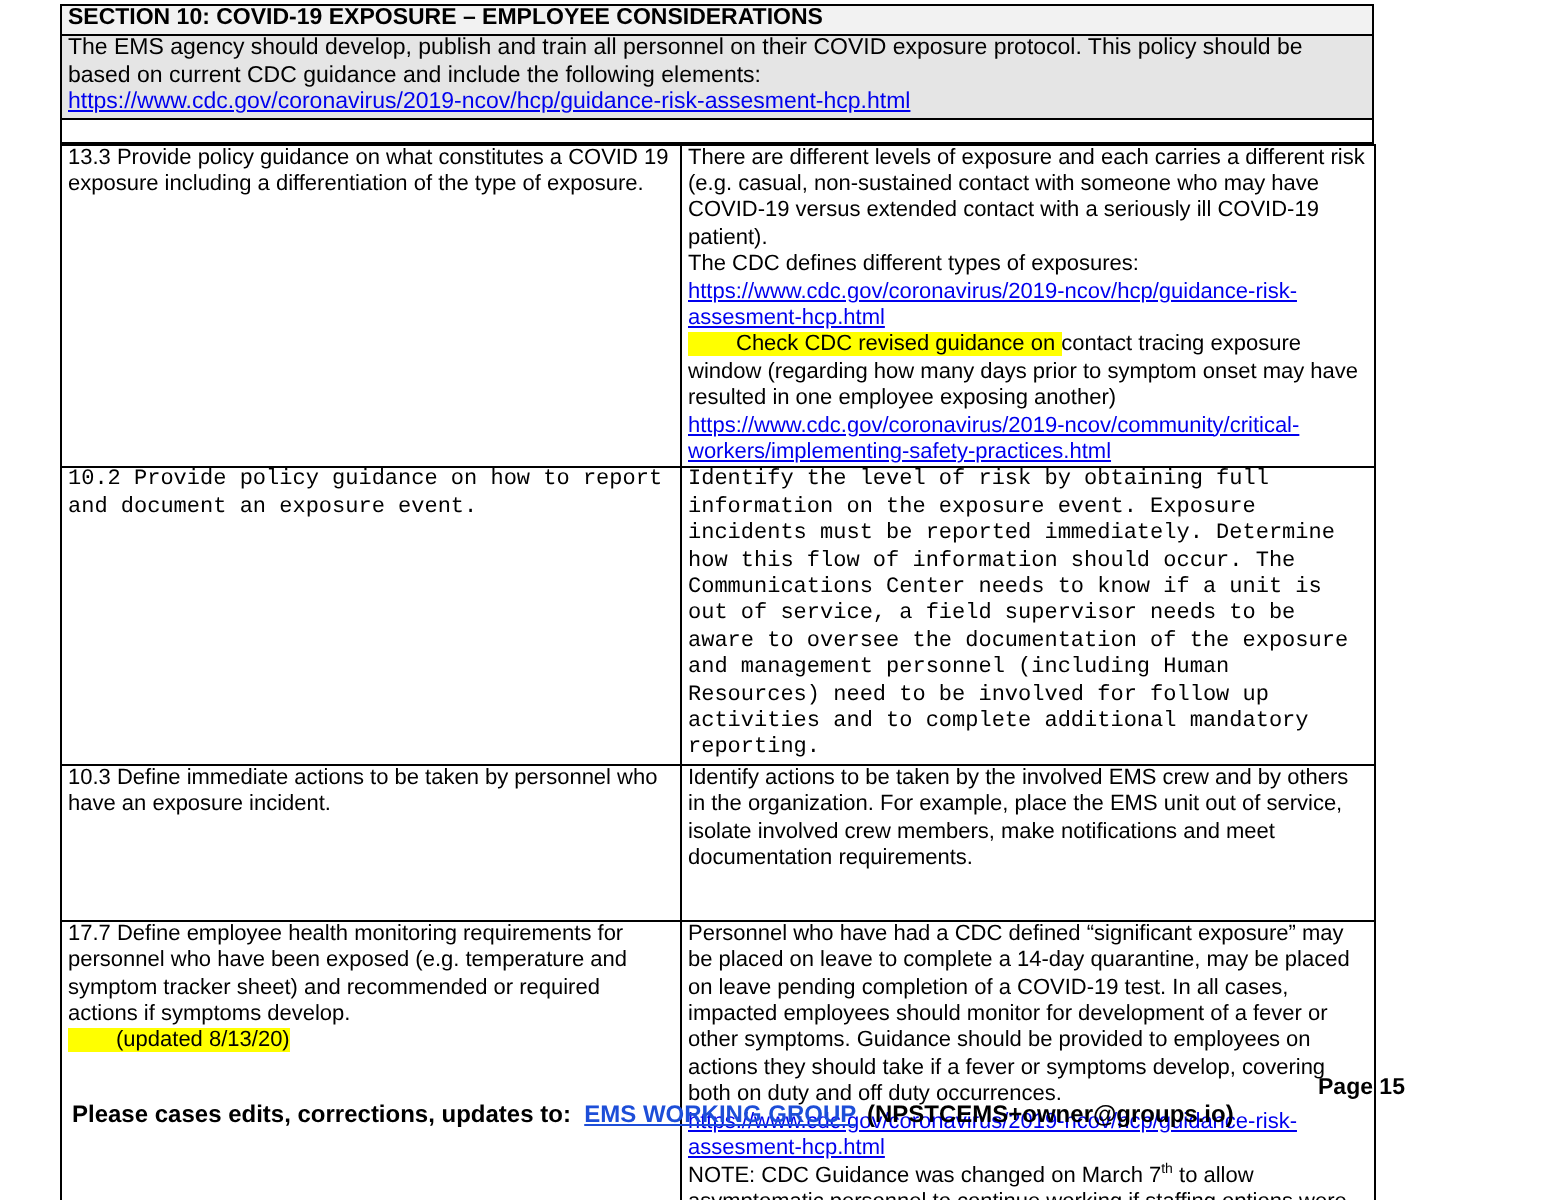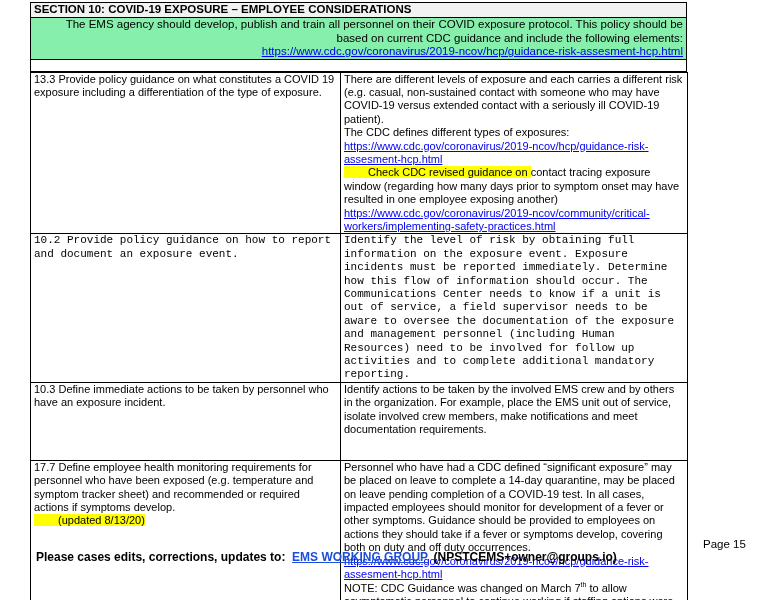--- a/index.html
+++ b/index.html
@@ -10,41 +10,41 @@
   }
   .doc { position:absolute; left:30px; top:2px; width:657px; }
   table { border-collapse:collapse; width:100%; table-layout:fixed; }
   td {
     border:1px solid #000; vertical-align:top; padding:0 3px;
     font-size:11px; line-height:13.4px; text-align:left;
     white-space:pre-wrap; overflow-wrap:break-word; overflow:hidden;
   }
   #info-table td { font-size:11.5px; line-height:13.5px;margin-top:48px; }
   .section-row td { background:#f2f2f2; font-weight:bold; height:14px; white-space:nowrap; }
-  .intro-row td { background:#86efac; height:40px;text-align:right; }
+  .intro-row td { background:#e5e5e5; height:40px; }
   .spacer-row td { height:11px; background:#fff; }
   .intro-link { display:block; }
   #main-table { margin-top:0; }
   .head-row td { font-size:11.5px; height:14px; white-space:nowrap; }
   .row-10-1 td { height:160px; }
   .row-10-2 td { height:106px;font-family:Liberation Mono, monospace; }
   .row-10-3 td { height:77px; }
   .row-10-4 td { height:210px; }
   a.doc-link { color:#0000EE; text-decoration:underline; overflow-wrap:anywhere; }
   .hl { background:#FFFF00;padding-left:24px; }
   sup { font-size:7px; line-height:0; }
   .footer {
     position:absolute; left:36px; top:550px; z-index:5;
     font-size:12px; font-weight:bold; white-space:nowrap;
   }
   .footer a { color:#1d4ed8; text-decoration:underline; }
   .footer .email { margin-left:2px; }
   .page-number {
-    position:absolute; left:703px; top:538px; z-index:5;
-    font-size:11.5px; font-weight:normal;text-align:center;
+    position:absolute; left:659px; top:538px; z-index:5;
+    font-size:11.5px; font-weight:bold;text-align:center;
   }
 </style>
 </head>
 <body>
 
 <div class="doc">
 
   <table id="info-table">
     <tbody>
         <tr class="section-row">

